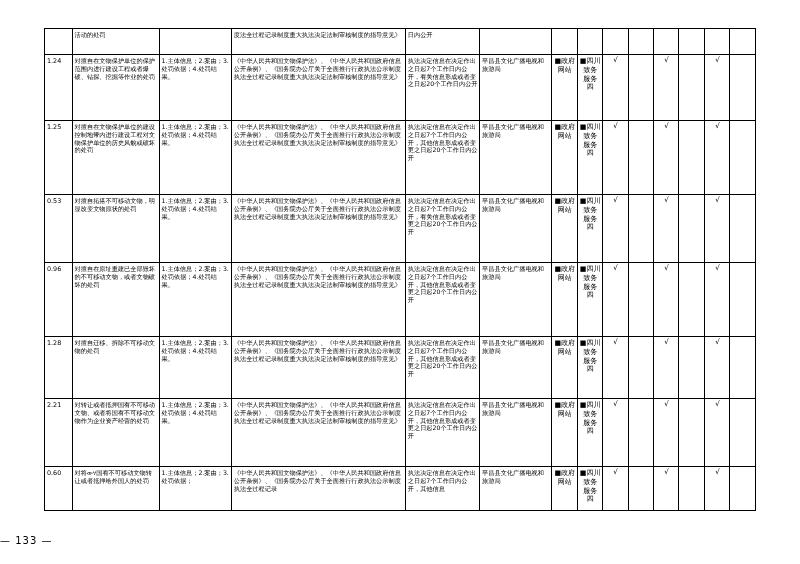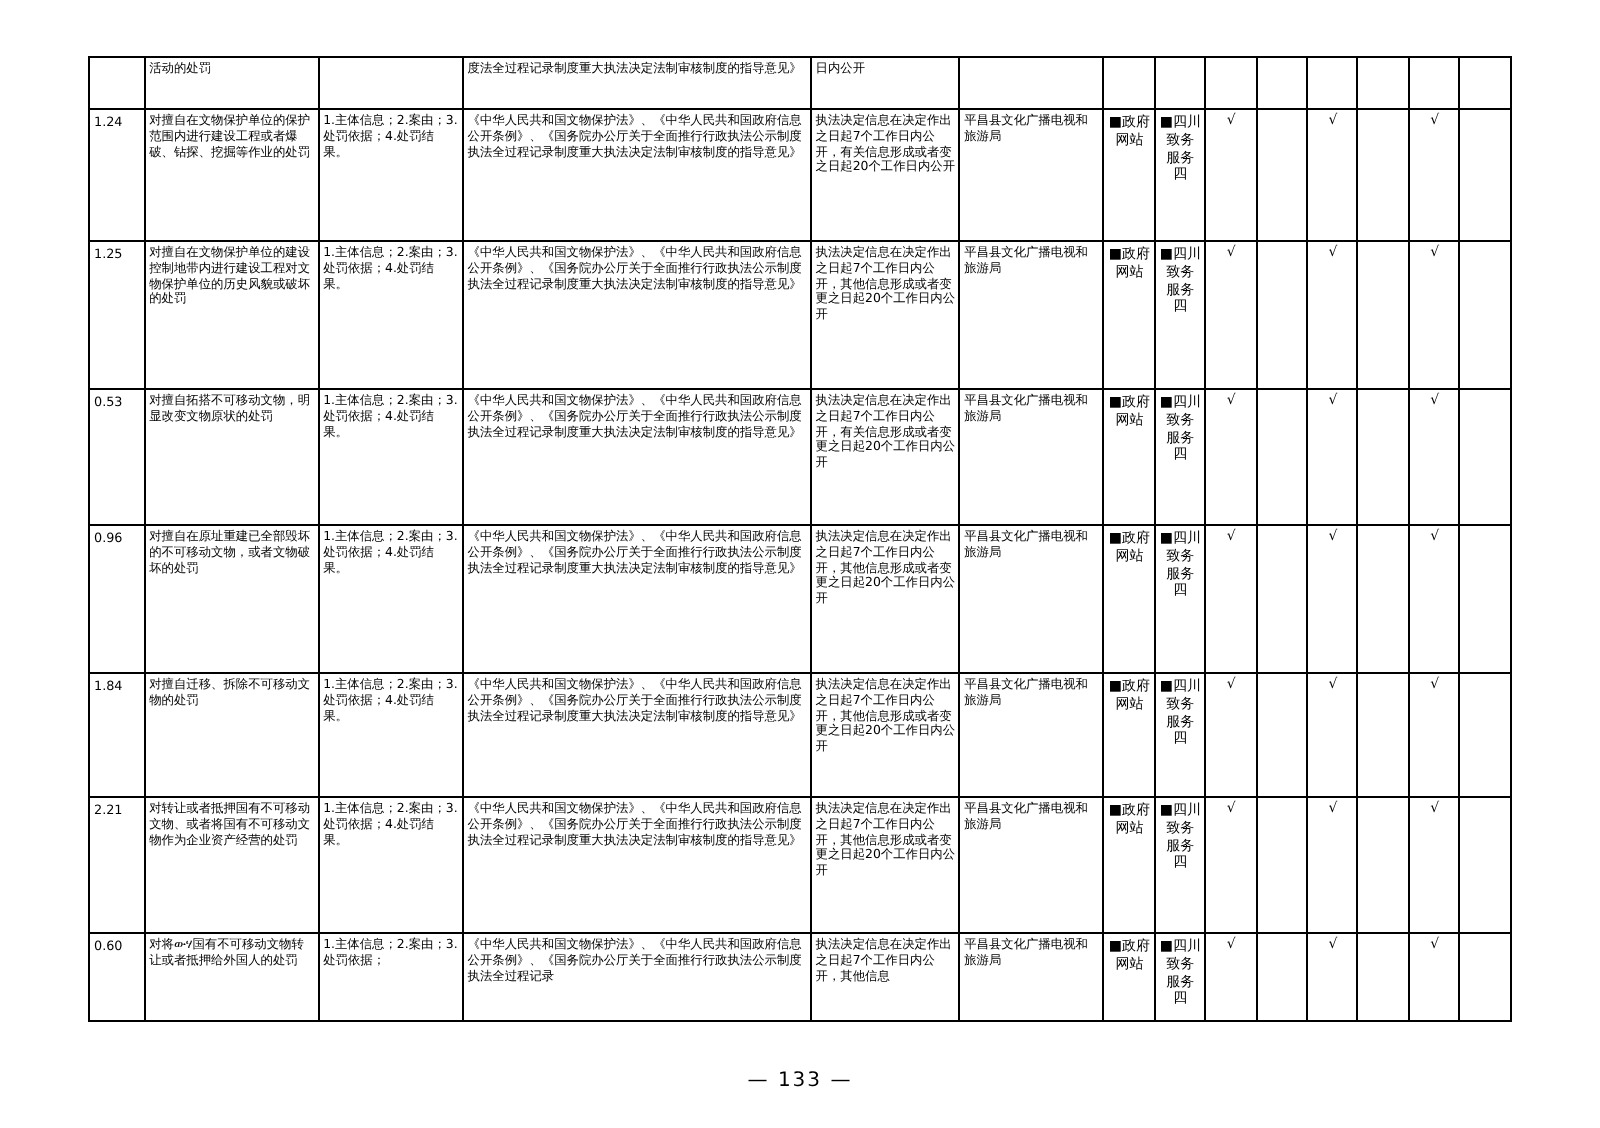--- a/index.html
+++ b/index.html
@@ -74,21 +74,20 @@
   col.c13 { width: 24px; }
   .check {
     font-size: 8px;
     line-height: 1;
   }
   .pagenum {
     position: absolute;
     left: 0;
     right: 0;
     bottom: 18px;
-    text-align: center;
     font-size: 10px;
     letter-spacing: 1px;
   }
 </style>
 </head>
 <body>
 
 <div class="page">
   <div class="sheet">
     <table class="matrix">
@@ -213,21 +212,21 @@
           </td>
           <td class="center check">√</td>
           <td class="center check"></td>
           <td class="center check">√</td>
           <td class="center check"></td>
           <td class="center check">√</td>
           <td class="center check"></td>
         </tr>
 
         <tr style="height:62px">
-          <td class="num">1.84</td>
+          <td class="num">1.28</td>
           <td>对擅自迁移、拆除不可移动文物的处罚</td>
           <td>1.主体信息；2.案由；3.处罚依据；4.处罚结果。</td>
           <td>《中华人民共和国文物保护法》、《中华人民共和国政府信息公开条例》、《国务院办公厅关于全面推行行政执法公示制度执法全过程记录制度重大执法决定法制审核制度的指导意见》</td>
           <td>执法决定信息在决定作出之日起7个工作日内公开，其他信息形成或者变更之日起20个工作日内公开</td>
           <td>
             <span class="cellwrap">平昌县文化广播电视和旅游局</span>
           </td>
           <td class="center">
             <span>■政府网站</span>
           </td>

